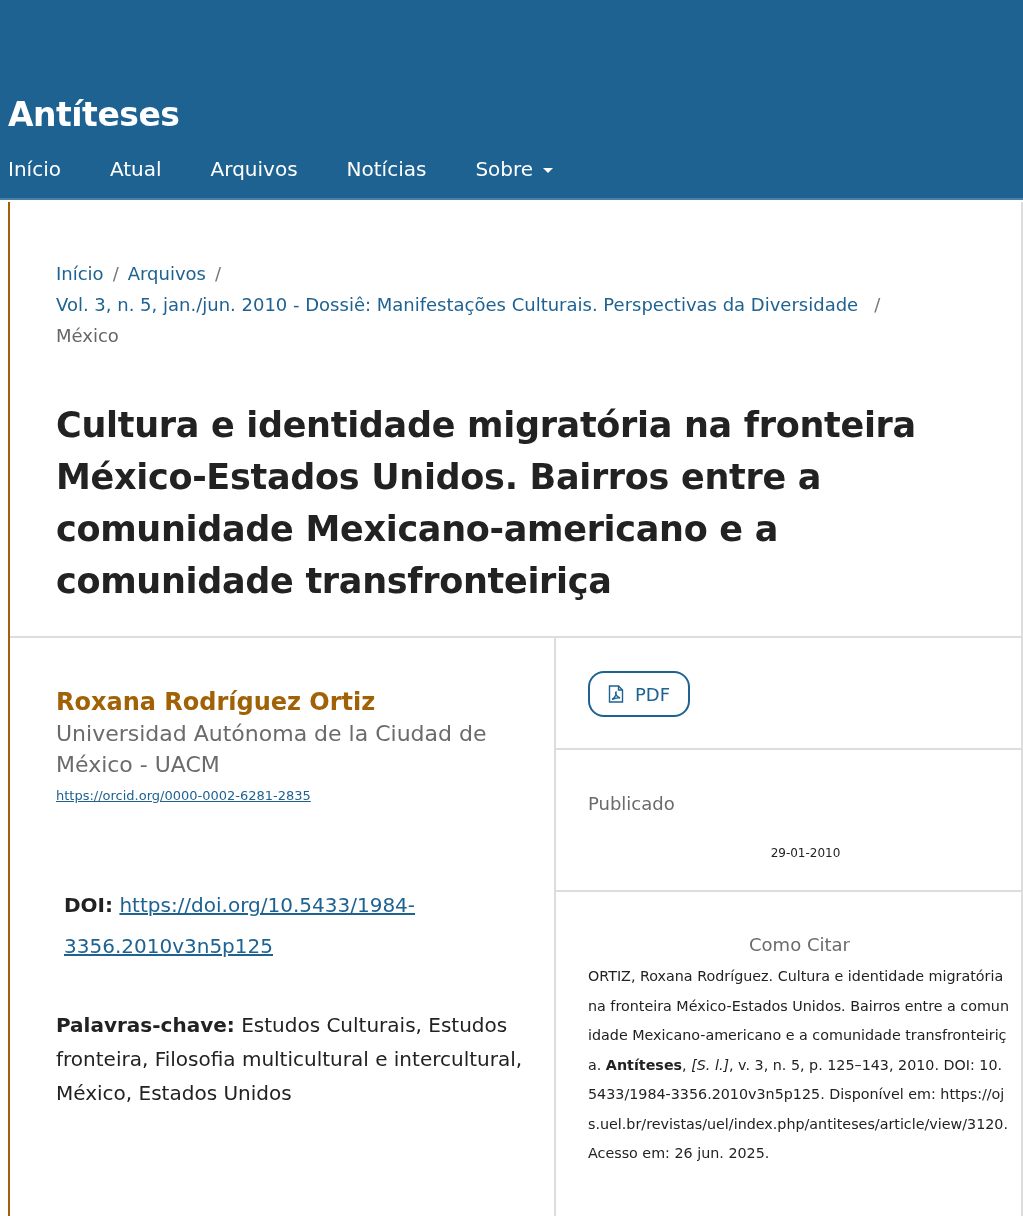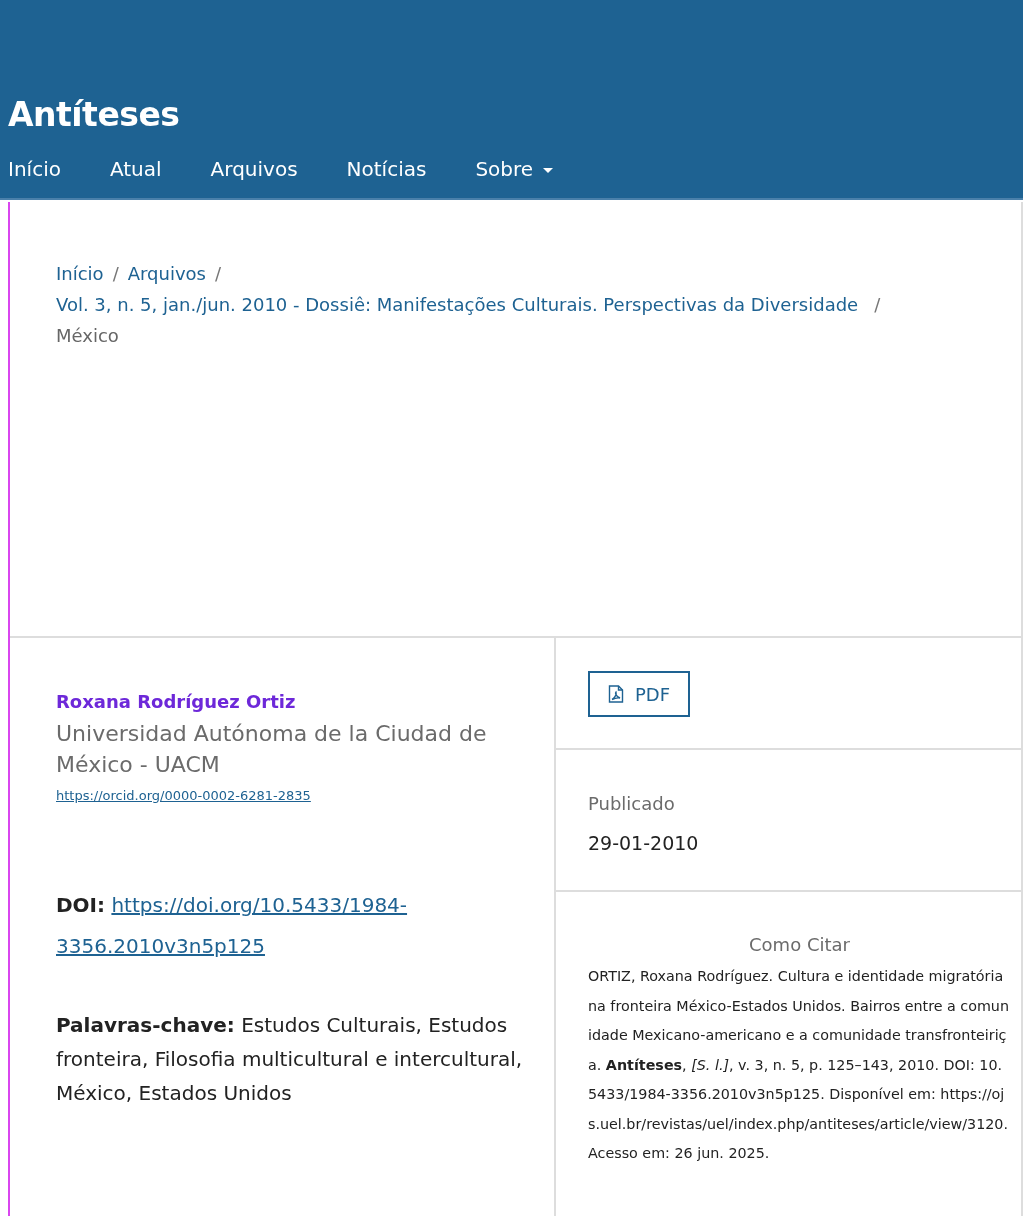--- a/index.html
+++ b/index.html
@@ -5,52 +5,52 @@
   * { box-sizing: border-box; margin: 0; padding: 0; }
   html, body { width: 1023px; height: 1216px; overflow: hidden; background: #ffffff; }
   body { font-family: "DejaVu Sans", "Liberation Sans", sans-serif; color: #222222; position: relative; }
 
   .header { position: absolute; left: 0; top: 0; width: 1023px; height: 200px; background: #1e6292; border-bottom: 2px solid #4a80aa; }
   .site-title { position: absolute; left: 8px; top: 95px; font-size: 33px; font-weight: bold; color: #ffffff; letter-spacing: -0.5px; }
   .nav { position: absolute; left: 8px; top: 157px; display: flex; align-items: center; }
   .nav-item { font-size: 20px; color: #ffffff; margin-right: 49px; display: flex; align-items: center; cursor: pointer; white-space: nowrap; }
   .nav-caret { display: inline-block; width: 0; height: 0; border-left: 5px solid transparent; border-right: 5px solid transparent; border-top: 5px solid #ffffff; margin-left: 10px; margin-top: 2px; }
 
-  .page { position: absolute; left: 8px; top: 202px; width: 1015px; height: 1014px; border-left: 2px solid #d946ef; border-right: 2px solid #dddddd; }
+  .page { position: absolute; left: 8px; top: 202px; width: 1015px; height: 1014px; border-left: 2px solid #a16207; border-right: 2px solid #dddddd; }
 
   .breadcrumb { position: absolute; left: 46px; top: 56px; width: 920px; font-size: 18px; line-height: 31px; }
   .crumb-link { color: #1e6292; text-decoration: none; cursor: pointer; }
   .crumb-sep { color: #777777; margin: 0 9px; }
   .crumb-current { color: #666666; }
 
   .article-title { position: absolute; left: 46px; top: 197px; width: 880px; font-size: 35px; font-weight: bold; line-height: 52px; color: #222222; letter-spacing: -0.3px; }
 
   .title-divider { position: absolute; left: 0; top: 434px; width: 1013px; height: 2px; background: #dddddd; }
   .col-divider { position: absolute; left: 544px; top: 436px; width: 2px; height: 578px; background: #dddddd; }
 
   .main-col { position: absolute; left: 46px; top: 488px; width: 470px; }
-  .author-name { font-size: 18px; font-weight: bold; color: #6d28d9; line-height: 24px; }
+  .author-name { font-size: 24px; font-weight: bold; color: #a16207; line-height: 24px; }
   .affiliation { font-size: 22px; color: #6b6b6b; line-height: 31px; margin-top: 4px; }
   .orcid { font-size: 13px; color: #1e6292; text-decoration: underline; display: block; margin-top: 8px; cursor: pointer; }
 
-  .doi { position: absolute; left: 46px; top: 683px; width: 470px; font-size: 20px; line-height: 41px; }
+  .doi { position: absolute; left: 54px; top: 683px; width: 470px; font-size: 20px; line-height: 41px; }
   .doi-label { font-weight: bold; color: #222222; }
   .doi-link { color: #1e6292; text-decoration: underline; cursor: pointer; }
 
   .keywords { position: absolute; left: 46px; top: 806px; width: 470px; font-size: 20px; line-height: 34px; color: #222222; }
   .kw-label { font-weight: bold; }
 
   .side-col { position: absolute; left: 546px; top: 436px; width: 467px; }
   .side-block { border-bottom: 2px solid #dddddd; padding-left: 32px; }
   .pdf-block { height: 112px; padding-top: 33px; }
-  .pdf-button { display: inline-flex; align-items: center; height: 46px; padding: 0 18px; border: 2px solid #1e6292; border-radius: 0; color: #1e6292; font-size: 18px; cursor: pointer; }
+  .pdf-button { display: inline-flex; align-items: center; height: 46px; padding: 0 18px; border: 2px solid #1e6292; border-radius: 16px; color: #1e6292; font-size: 18px; cursor: pointer; }
   .pdf-icon { width: 16px; height: 18px; margin-right: 11px; }
   .pub-block { height: 142px; padding-top: 40px; }
   .pub-label { font-size: 18px; color: #6b6b6b; line-height: 28px; }
-  .pub-date { font-size: 19px; color: #222222; line-height: 28px; margin-top: 11px; }
+  .pub-date { font-size: 12px; color: #222222; line-height: 28px; margin-top: 21px; text-align: center; }
   .cite-block { border-bottom: none; padding-top: 40px; padding-right: 12px; }
   .cite-label { font-size: 18px; color: #6b6b6b; line-height: 26px; text-align: center; }
   .cite-text { font-size: 14.3px; color: #222222; line-height: 29.5px; margin-top: 4px; word-break: break-all; }
   .cite-text b { font-weight: bold; }
   .cite-text i { }
 </style>
 </head>
 <body>
 
 <header class="header">
@@ -75,20 +75,21 @@
   </nav>
 </header>
 
 <main class="page">
   <div class="breadcrumb">
     <a class="crumb-link">Início</a><span class="crumb-sep">/</span><a class="crumb-link">Arquivos</a><span class="crumb-sep">/</span><br>
     <a class="crumb-link">Vol. 3, n. 5, jan./jun. 2010 - Dossiê: Manifestações Culturais. Perspectivas da Diversidade</a><span class="crumb-sep" style="margin-left:16px">/</span><br>
     <span class="crumb-current">México</span>
   </div>
 
+  <h1 class="article-title">Cultura e identidade migratória na fronteira México-Estados Unidos. Bairros entre a comunidade Mexicano-americano e a comunidade transfronteiriça</h1>
 
   <div class="title-divider"></div>
   <div class="col-divider"></div>
 
   <section class="main-col">
     <div class="author-name">Roxana Rodríguez Ortiz</div>
     <div class="affiliation">Universidad Autónoma de la Ciudad de México - UACM</div>
     <a class="orcid">https://orcid.org/0000-0002-6281-2835</a>
   </section>
 

